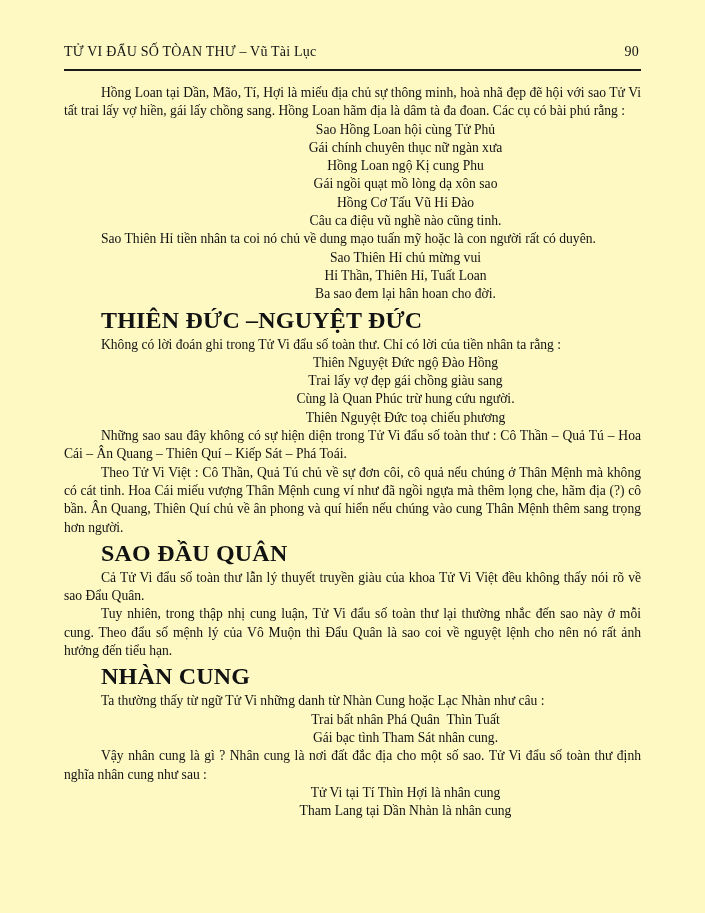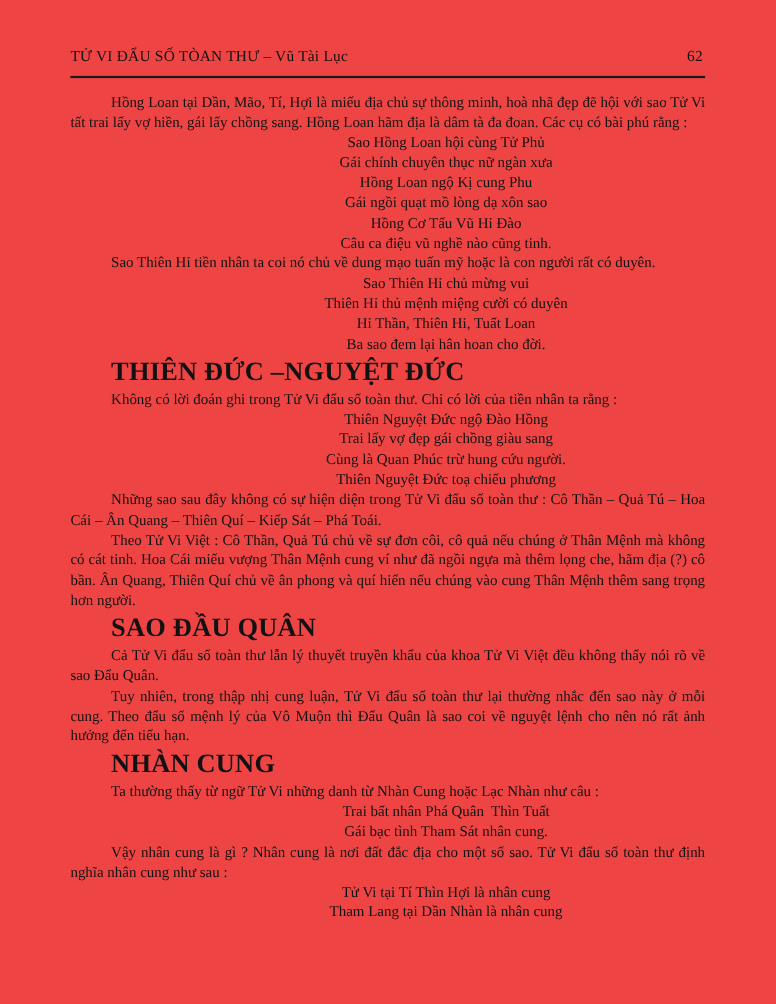--- a/index.html
+++ b/index.html
@@ -4,21 +4,21 @@
 <style>
   html, body {
     margin: 0;
     padding: 0;
     background: #ffffff;
   }
   .page {
     position: relative;
     width: 705px;
     height: 913px;
-    background: #ef4444;
+    background: #fef9c3;
     color: #121212;
     font-family: "Liberation Serif", "DejaVu Serif", serif;
     box-sizing: border-box;
     padding: 44px 64px 0 64px;
     overflow: hidden;
   }
   .running-header {
     display: flex;
     justify-content: space-between;
     align-items: baseline;
@@ -54,52 +54,51 @@
     margin: 5px 0 5px 37px;
     letter-spacing: 0.2px;
   }
 </style>
 </head>
 <body>
 
 <div class="page">
   <div class="running-header">
     <span class="title">TỬ VI ĐẨU SỐ TÒAN THƯ – Vũ Tài Lục</span>
-    <span class="pagenum">62</span>
+    <span class="pagenum">90</span>
   </div>
   <hr class="header-rule">
   <div class="content">
       <p class="para">Hồng Loan tại Dần, Mão, Tí, Hợi là miếu địa chủ sự thông minh, hoà nhã đẹp đẽ hội với sao Tử Vi tất trai lấy vợ hiền, gái lấy chồng sang. Hồng Loan hãm địa là dâm tà đa đoan. Các cụ có bài phú rằng :</p>
       <div class="verse">
         <div class="verse-line">Sao Hồng Loan hội cùng Tử Phủ</div>
         <div class="verse-line">Gái chính chuyên thục nữ ngàn xưa</div>
         <div class="verse-line">Hồng Loan ngộ Kị cung Phu</div>
         <div class="verse-line">Gái ngồi quạt mồ lòng dạ xôn sao</div>
         <div class="verse-line">Hồng Cơ Tấu Vũ Hỉ Đào</div>
         <div class="verse-line">Câu ca điệu vũ nghề nào cũng tinh.</div>
       </div>
       <p class="para">Sao Thiên Hỉ tiền nhân ta coi nó chủ về dung mạo tuấn mỹ hoặc là con người rất có duyên.</p>
       <div class="verse">
         <div class="verse-line">Sao Thiên Hỉ chủ mừng vui</div>
-        <div class="verse-line">Thiên Hỉ thủ mệnh miệng cười có duyên</div>
         <div class="verse-line">Hỉ Thần, Thiên Hỉ, Tuất Loan</div>
         <div class="verse-line">Ba sao đem lại hân hoan cho đời.</div>
       </div>
       <h2 class="heading">THIÊN ĐỨC –NGUYỆT ĐỨC</h2>
       <p class="para">Không có lời đoán ghi trong Tử Vi đẩu số toàn thư. Chỉ có lời của tiền nhân ta rằng :</p>
       <div class="verse">
         <div class="verse-line">Thiên Nguyệt Đức ngộ Đào Hồng</div>
         <div class="verse-line">Trai lấy vợ đẹp gái chồng giàu sang</div>
         <div class="verse-line">Cùng là Quan Phúc trừ hung cứu người.</div>
         <div class="verse-line">Thiên Nguyệt Đức toạ chiếu phương</div>
       </div>
       <p class="para">Những sao sau đây không có sự hiện diện trong Tử Vi đẩu số toàn thư : Cô Thần – Quả Tú – Hoa Cái – Ân Quang – Thiên Quí – Kiếp Sát – Phá Toái.</p>
       <p class="para">Theo Tử Vi Việt : Cô Thần, Quả Tú chủ về sự đơn côi, cô quả nếu chúng ở Thân Mệnh mà không có cát tinh. Hoa Cái miếu vượng Thân Mệnh cung ví như đã ngồi ngựa mà thêm lọng che, hãm địa (?) cô bần. Ân Quang, Thiên Quí chủ về ân phong và quí hiển nếu chúng vào cung Thân Mệnh thêm sang trọng hơn người.</p>
       <h2 class="heading">SAO ĐẦU QUÂN</h2>
-      <p class="para">Cả Tử Vi đẩu số toàn thư lẫn lý thuyết truyền khẩu của khoa Tử Vi Việt đều không thấy nói rõ về sao Đẩu Quân.</p>
+      <p class="para">Cả Tử Vi đẩu số toàn thư lẫn lý thuyết truyền giàu của khoa Tử Vi Việt đều không thấy nói rõ về sao Đẩu Quân.</p>
       <p class="para">Tuy nhiên, trong thập nhị cung luận, Tử Vi đẩu số toàn thư lại thường nhắc đến sao này ở mỗi cung. Theo đẩu số mệnh lý của Vô Muộn thì Đẩu Quân là sao coi về nguyệt lệnh cho nên nó rất ảnh hưởng đến tiểu hạn.</p>
       <h2 class="heading">NHÀN CUNG</h2>
       <p class="para">Ta thường thấy từ ngữ Tử Vi những danh từ Nhàn Cung hoặc Lạc Nhàn như câu :</p>
       <div class="verse">
         <div class="verse-line">Trai bất nhân Phá Quân  Thìn Tuất</div>
         <div class="verse-line">Gái bạc tình Tham Sát nhân cung.</div>
       </div>
       <p class="para">Vậy nhân cung là gì ? Nhân cung là nơi đất đắc địa cho một số sao. Tử Vi đẩu số toàn thư định nghĩa nhân cung như sau :</p>
       <div class="verse">
         <div class="verse-line">Tử Vi tại Tí Thìn Hợi là nhân cung</div>

